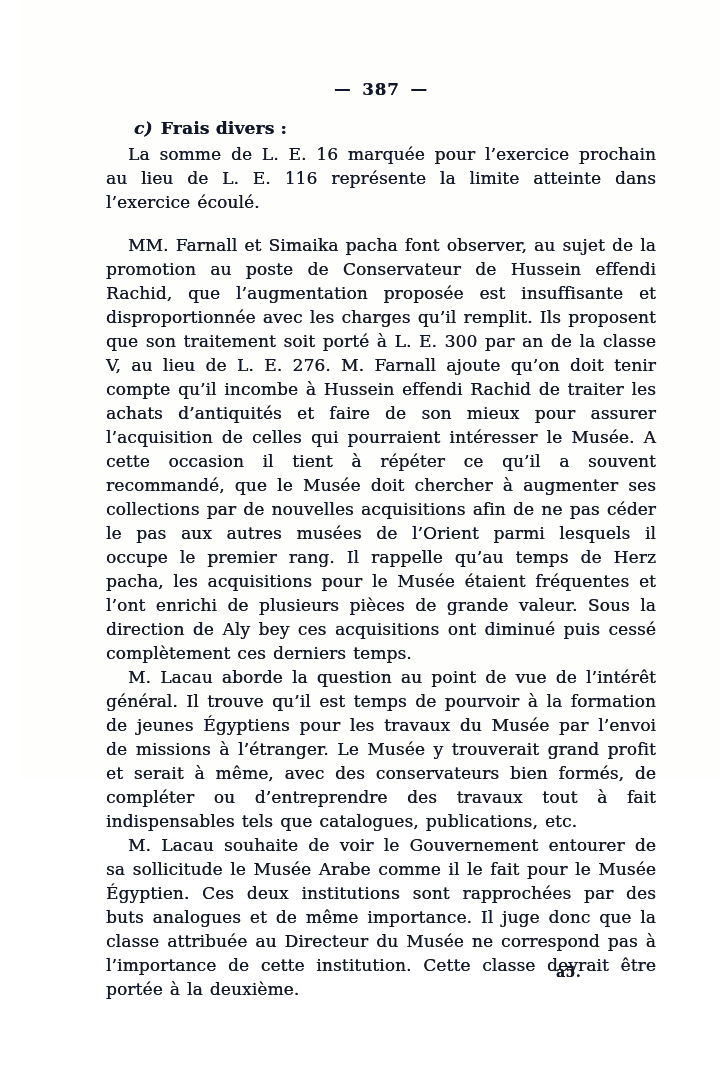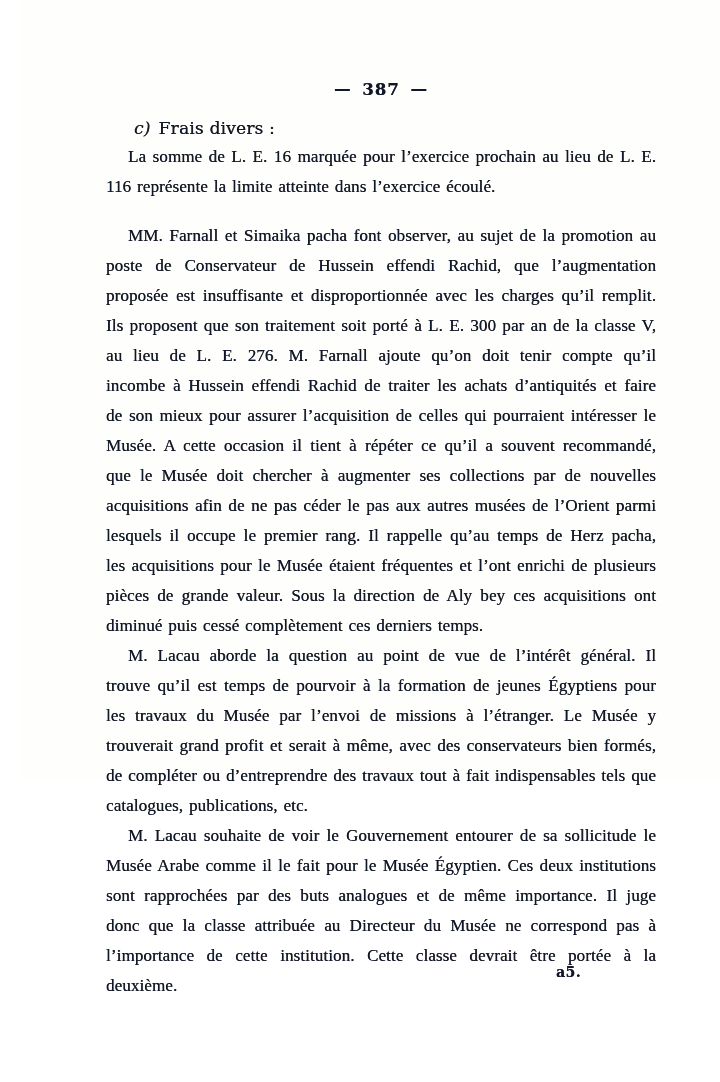--- a/index.html
+++ b/index.html
@@ -28,36 +28,35 @@
     font-weight: bold;
     letter-spacing: 1px;
     margin-bottom: 16px;
     word-spacing: 4px;
   }
   .section-heading {
     font-size: 17px;
     line-height: 26px;
     padding-left: 28px;
     margin-bottom: 1px;
-    font-weight: 400;
+    font-weight: 700;
     letter-spacing: 0.2px;
   }
   .section-heading .marker {
     font-style: italic;
     padding-right: 8px;
   }
   .body-text p {
     margin: 0;
     font-size: 17px;
-    line-height: 30px;
+    line-height: 24px;
     text-align: justify;
     text-indent: 22px;
     letter-spacing: 0.1px;
     word-spacing: 1.5px;
-    font-family: Liberation Serif, serif;
   }
   .body-text p.gap-before {
     margin-top: 19px;
   }
   .signature-mark {
     position: absolute;
     left: 536px;
     top: 964px;
     font-size: 14px;
     font-weight: bold;

